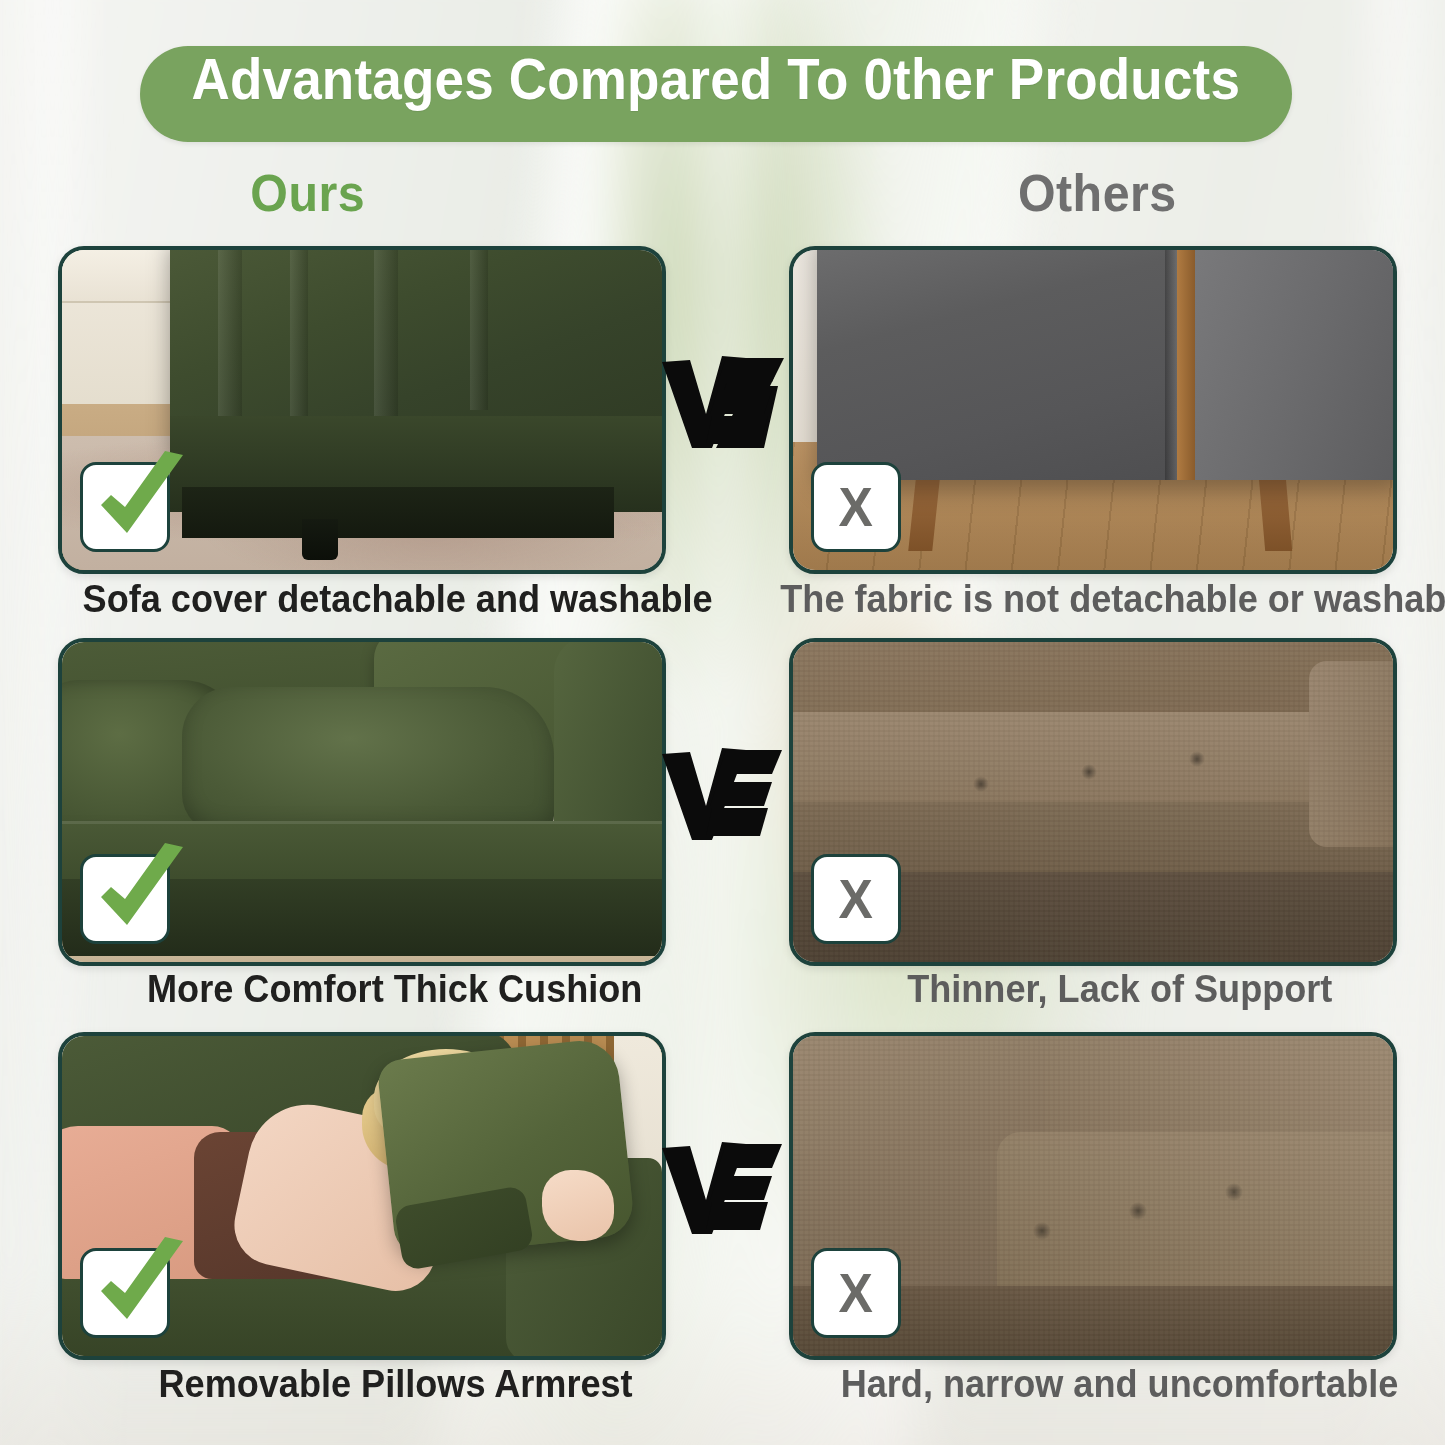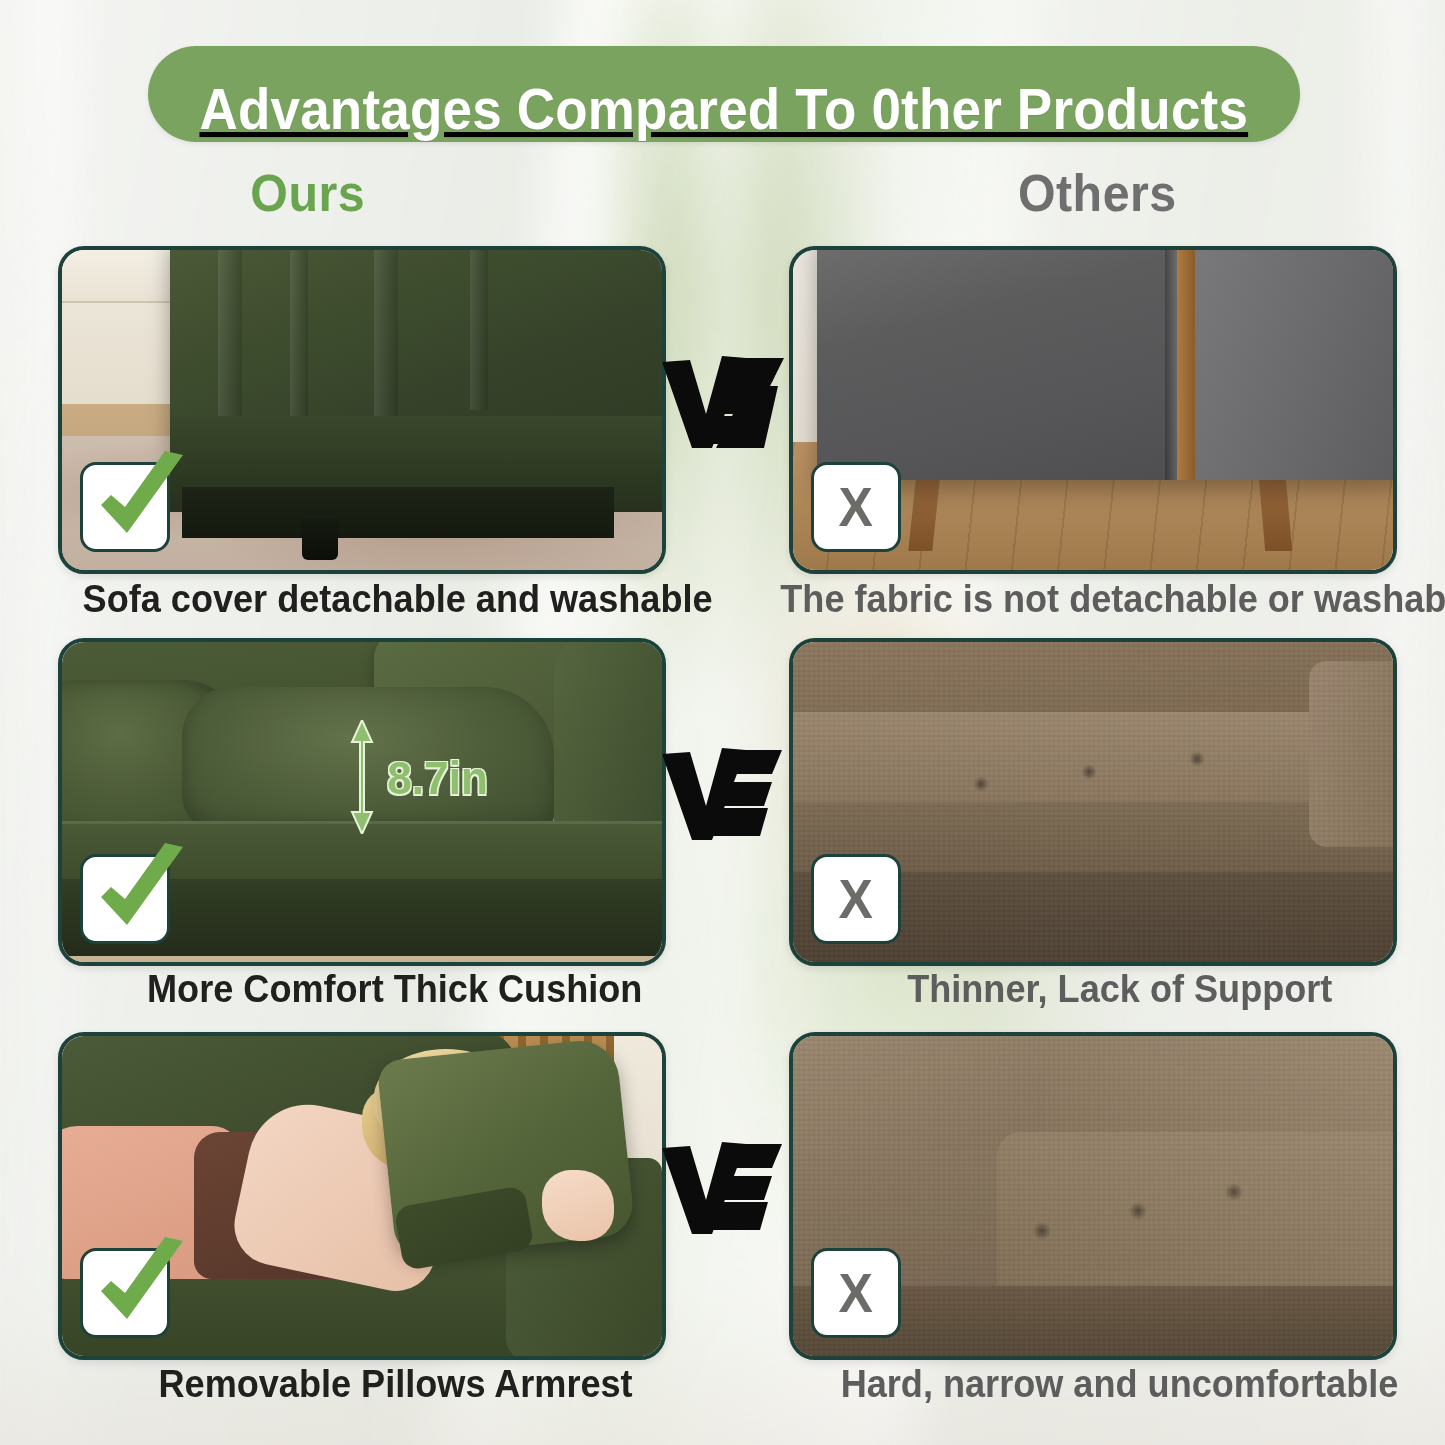--- a/index.html
+++ b/index.html
@@ -25,24 +25,23 @@
     background:radial-gradient(ellipse at 50% 50%,rgba(196,210,166,.6),rgba(226,233,210,.25) 60%,rgba(246,247,241,0) 80%);}
   .bg-warm{position:absolute;left:52%;top:38%;width:16%;height:26%;
     background:radial-gradient(ellipse at 50% 50%,rgba(222,200,168,.55),rgba(238,226,208,.2) 60%,rgba(248,245,240,0) 80%);}
   .bg-floor{position:absolute;left:0;bottom:0;width:100%;height:14%;
     background:linear-gradient(180deg,rgba(236,232,226,0),rgba(226,220,212,.55));}
   .bg-strip{position:absolute;top:0;width:2.4%;height:100%;
     background:linear-gradient(180deg,rgba(255,255,255,.8),rgba(244,246,241,.35));}
 
   
   #header{
-    position:absolute;left:148px;top:46px;width:1152px;height:96px;
-    border-radius:48px;display:flex;align-items:flex-end;justify-content:center;
+    position:absolute;left:140px;top:46px;width:1152px;height:96px;
+    border-radius:48px;display:flex;align-items:flex-start;justify-content:center;
     box-shadow:0 2px 5px rgba(0,0,0,.08);
-    text-decoration:underline;
   }
   #header-title{
     color:#ffffff;font-size:57px;font-weight:700;letter-spacing:.2px;
     white-space:nowrap;transform:scaleX(.93);
     text-shadow:0 1px 1px rgba(0,0,0,.08);
   }
 
   
   .col-head{position:absolute;top:163px;font-size:52px;font-weight:700;
     transform:scaleX(.93);letter-spacing:.5px;}
@@ -303,26 +302,20 @@
     <div class="r2o-floor"></div>
     <div class="r2o-back"></div>
     <div class="r2o-pillow"></div>
     <div class="r2o-cushL"></div>
     <div class="r2o-cushM"></div>
     <div class="r2o-arm"></div>
     <div class="r2o-seat"></div>
     <div class="r2o-line" style="top:56%"></div>
     <div class="r2o-skirt"></div>
   </div>
-  <div class="dim green" style="left:286px;top:78px;height:114px">
-    <svg width="28" height="114" viewBox="0 0 28 114">
-      <path d="M14 0 L24 22 L16 22 L16 92 L24 92 L14 114 L4 92 L12 92 L12 22 L4 22 Z" fill="#8fbf6e" stroke="#e6f2da" stroke-width="2"></path>
-    </svg>
-    <span class="dimtxt">8.7in</span>
-  </div>
   <div class="badge check">
     <svg class="tick" viewBox="0 0 108 102">
       <path d="M14 54 L40 82 L96 4 L78 0 L38 56 L24 44 Z" fill="#6faa4b"></path>
     </svg>
   </div>
 </div>
 <div class="cap ours" style="left:134px;top:968px">More Comfort Thick Cushion</div>
 
 <svg class="vs" style="left:660px;top:744px" viewBox="0 0 126 96">
   <path d="M2 10 L30 8 L46 62 L62 4 L86 6 L52 96 L32 96 Z" fill="#0b0b0b"></path>

